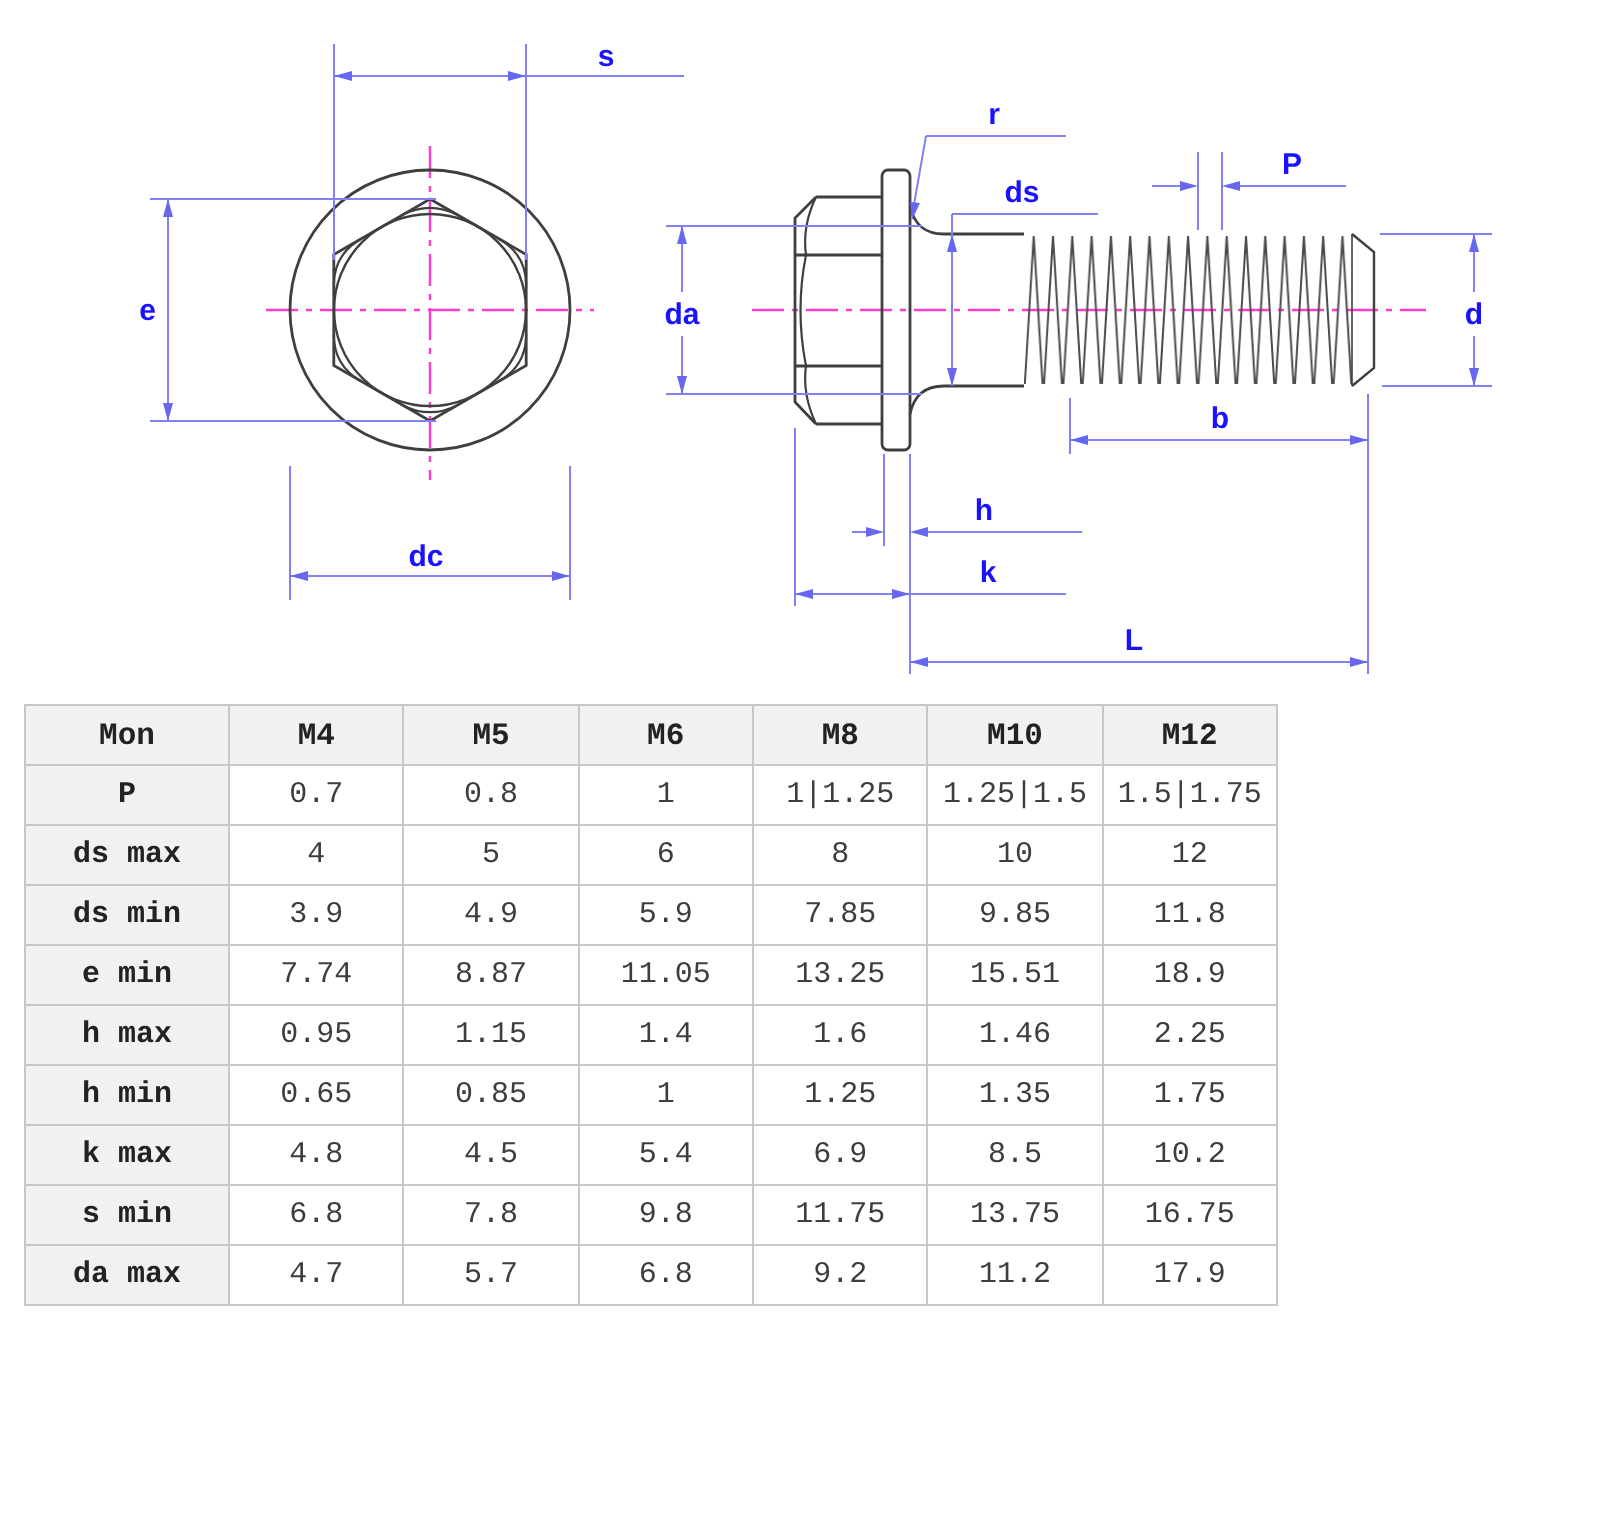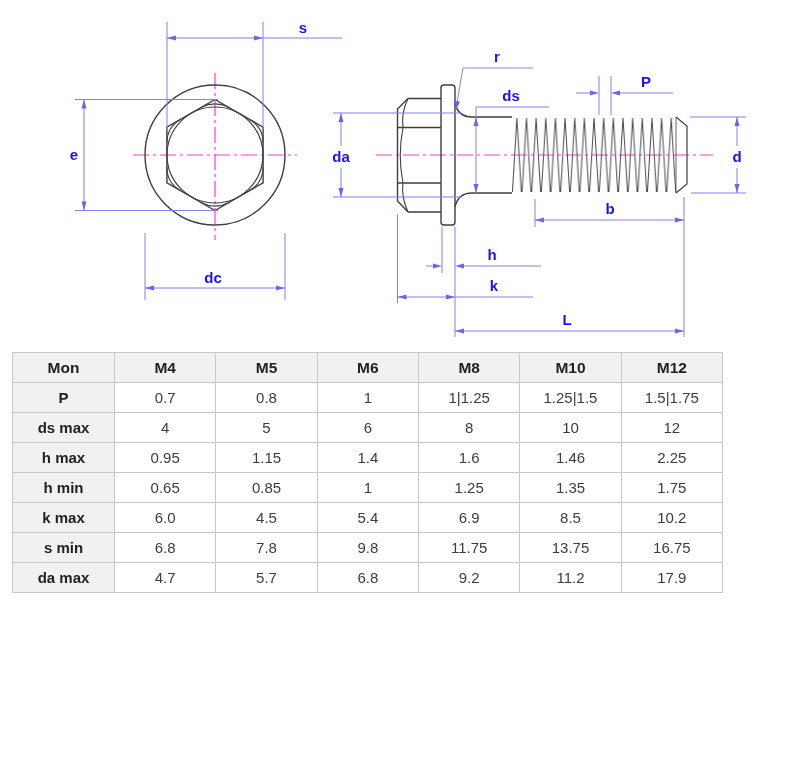--- a/index.html
+++ b/index.html
@@ -1,21 +1,21 @@
 <!DOCTYPE html>
 <html><head>
 <meta charset="utf-8">
 <style>
   html,body{margin:0;padding:0;background:#ffffff;}
   body{width:800px;height:762px;font-family:"Liberation Sans",sans-serif;-webkit-font-smoothing:antialiased;}
   .drawing-wrap{position:relative;width:800px;height:352px;background:#ffffff;}
   .drawing-wrap svg{position:absolute;left:0;top:0;}
   .dim-label{font-family:"Liberation Sans",sans-serif;font-size:15px;font-weight:bold;}
   .spec-table-wrap{padding:0 12px;}
-  table.spec{width:711px;border-collapse:collapse;table-layout:fixed;}
+  table.spec{width:627px;border-collapse:collapse;table-layout:fixed;font-family:Liberation Mono, monospace;}
   table.spec th, table.spec td{
     border:1px solid #c8c8c8;
     height:29px;
     text-align:center;
     vertical-align:middle;
     font-size:15px;
     padding:0 4px;
   }
   table.spec thead th{background:#f1f1f1;font-weight:bold;color:#222;font-size:15.5px;}
   table.spec tbody th{background:#f1f1f1;font-weight:bold;color:#222;width:auto;}
@@ -244,40 +244,58 @@
         <tr>
           <th>ds max</th>
           <td>4</td>
           <td>5</td>
           <td>6</td>
           <td>8</td>
           <td>10</td>
           <td>12</td>
         </tr>
         <tr>
+          <th>ds min</th>
+          <td>3.9</td>
+          <td>4.9</td>
+          <td>5.9</td>
+          <td>7.85</td>
+          <td>9.85</td>
+          <td>11.8</td>
+        </tr>
+        <tr>
+          <th>e min</th>
+          <td>7.74</td>
+          <td>8.87</td>
+          <td>11.05</td>
+          <td>13.25</td>
+          <td>15.51</td>
+          <td>18.9</td>
+        </tr>
+        <tr>
           <th>h max</th>
           <td>0.95</td>
           <td>1.15</td>
           <td>1.4</td>
           <td>1.6</td>
           <td>1.46</td>
           <td>2.25</td>
         </tr>
         <tr>
           <th>h min</th>
           <td>0.65</td>
           <td>0.85</td>
           <td>1</td>
           <td>1.25</td>
           <td>1.35</td>
           <td>1.75</td>
         </tr>
         <tr>
           <th>k max</th>
-          <td>6.0</td>
+          <td>4.8</td>
           <td>4.5</td>
           <td>5.4</td>
           <td>6.9</td>
           <td>8.5</td>
           <td>10.2</td>
         </tr>
         <tr>
           <th>s min</th>
           <td>6.8</td>
           <td>7.8</td>

